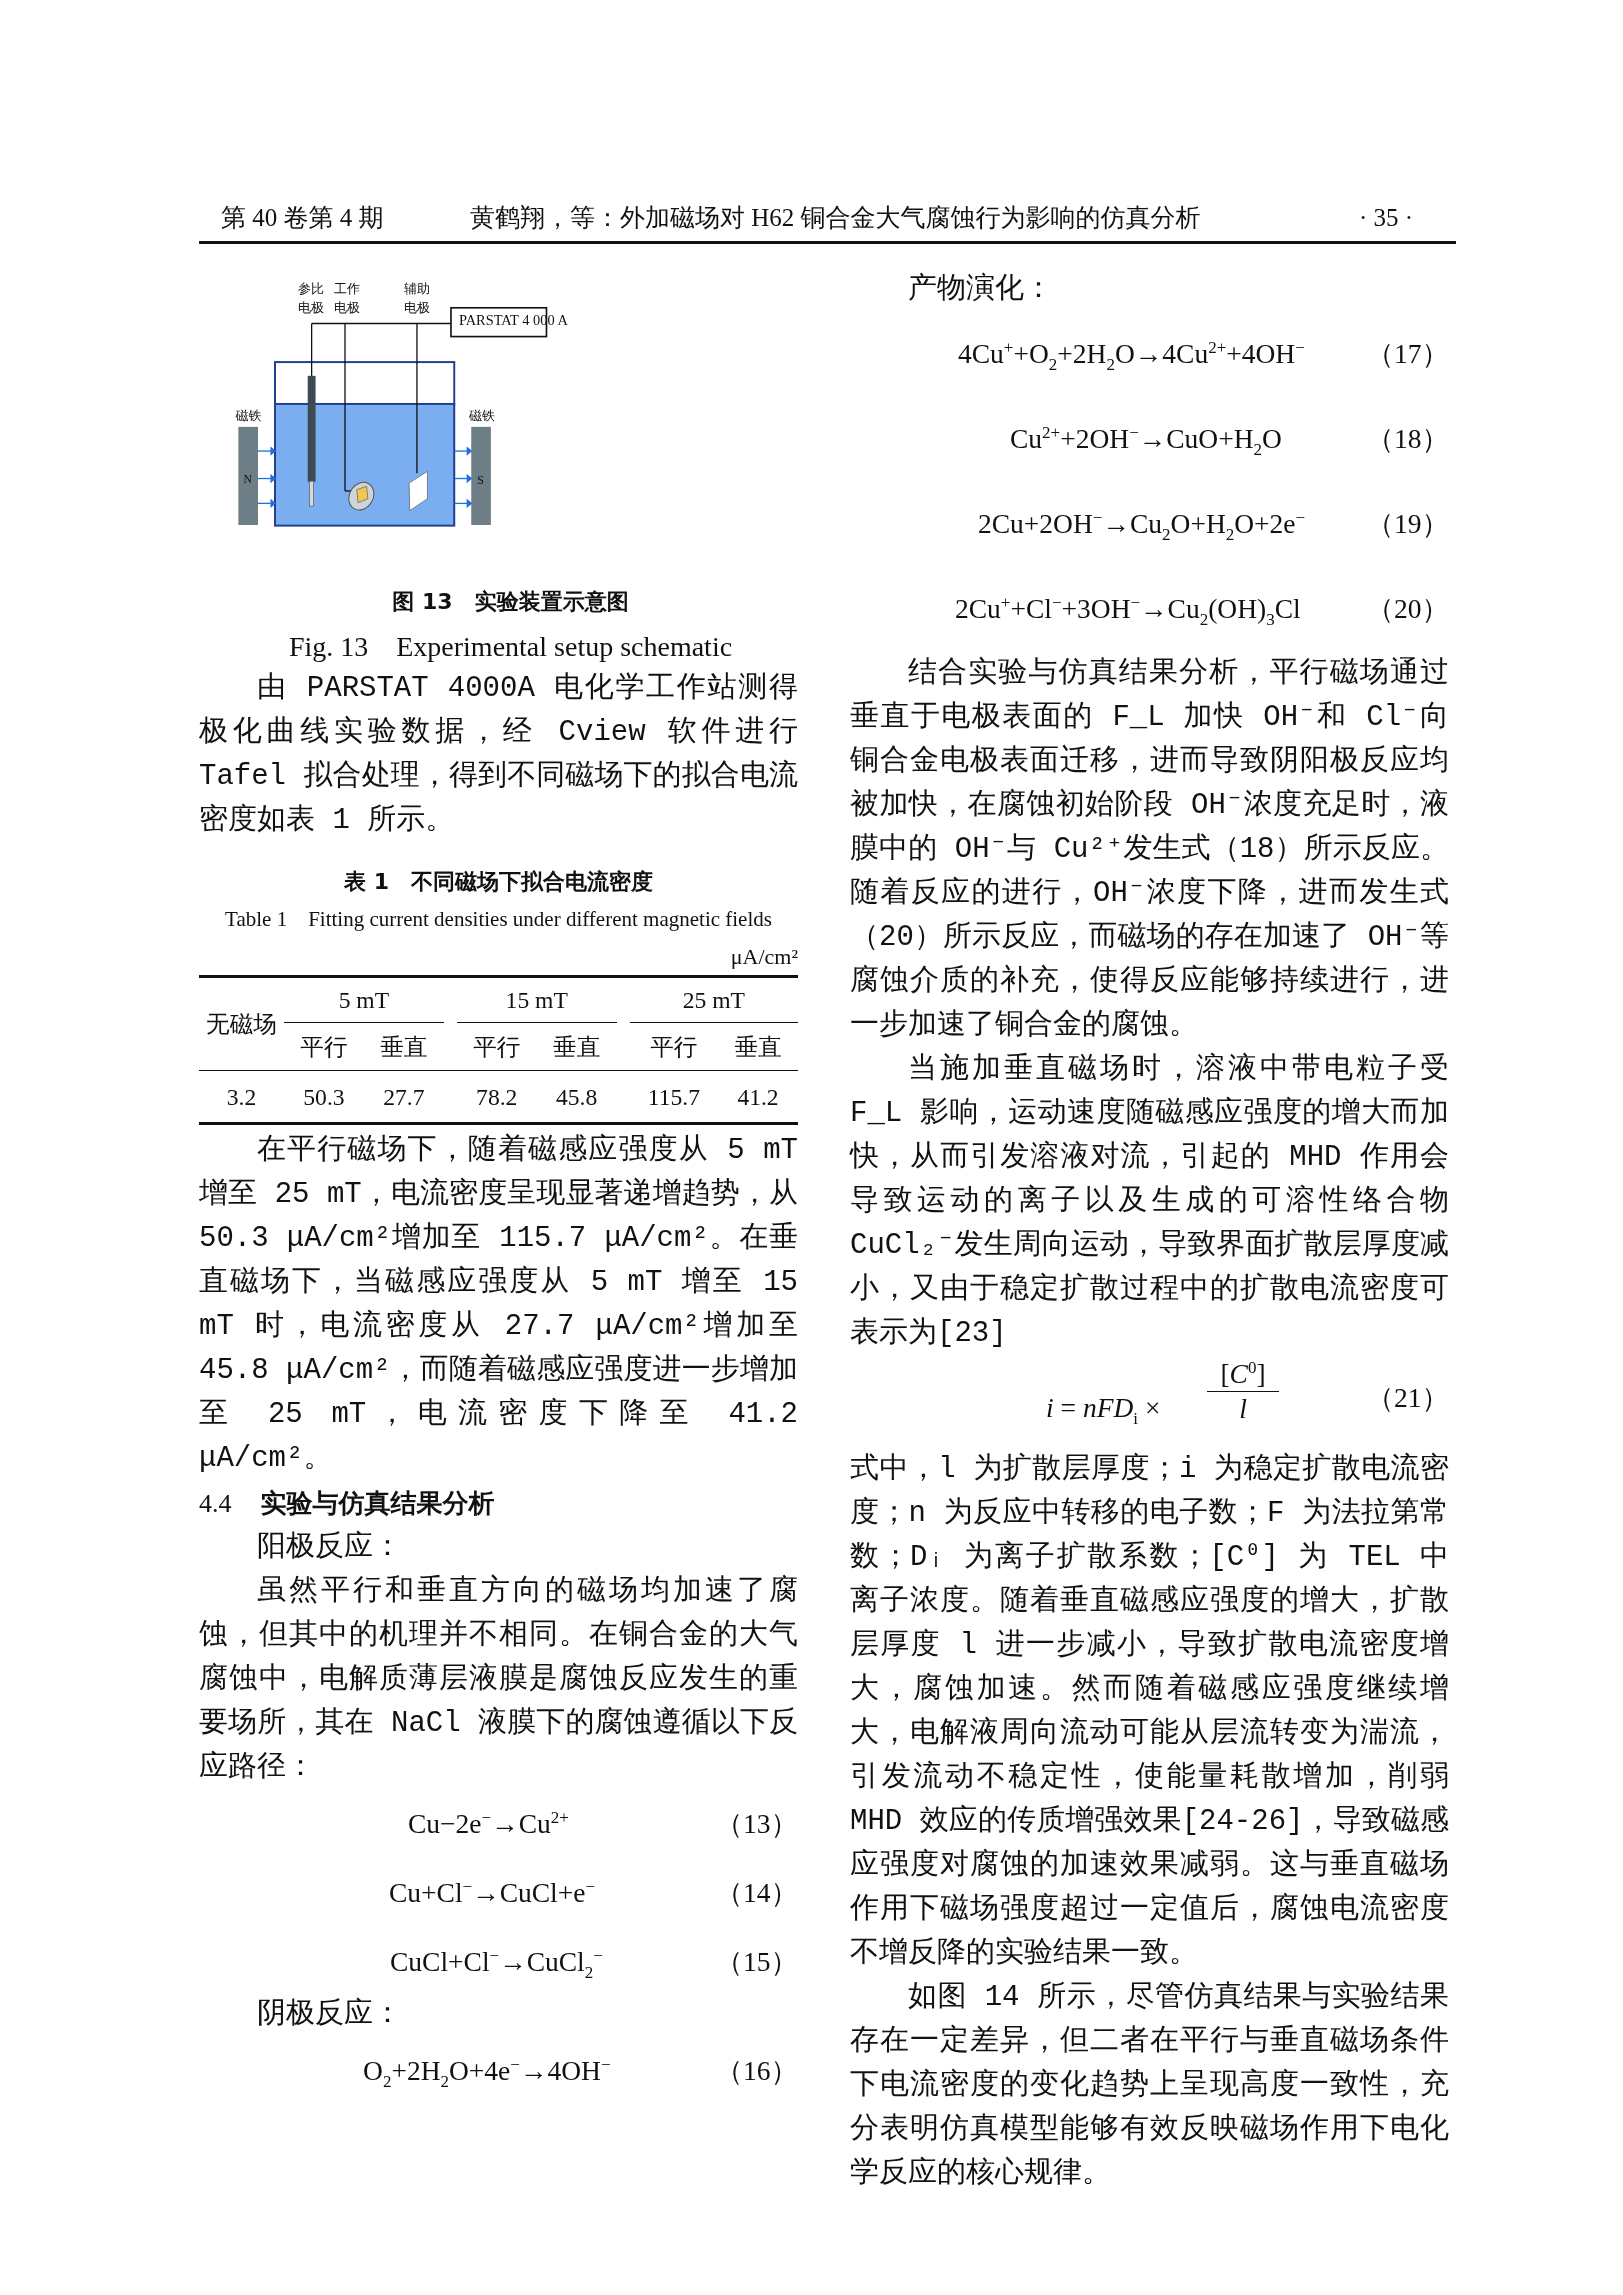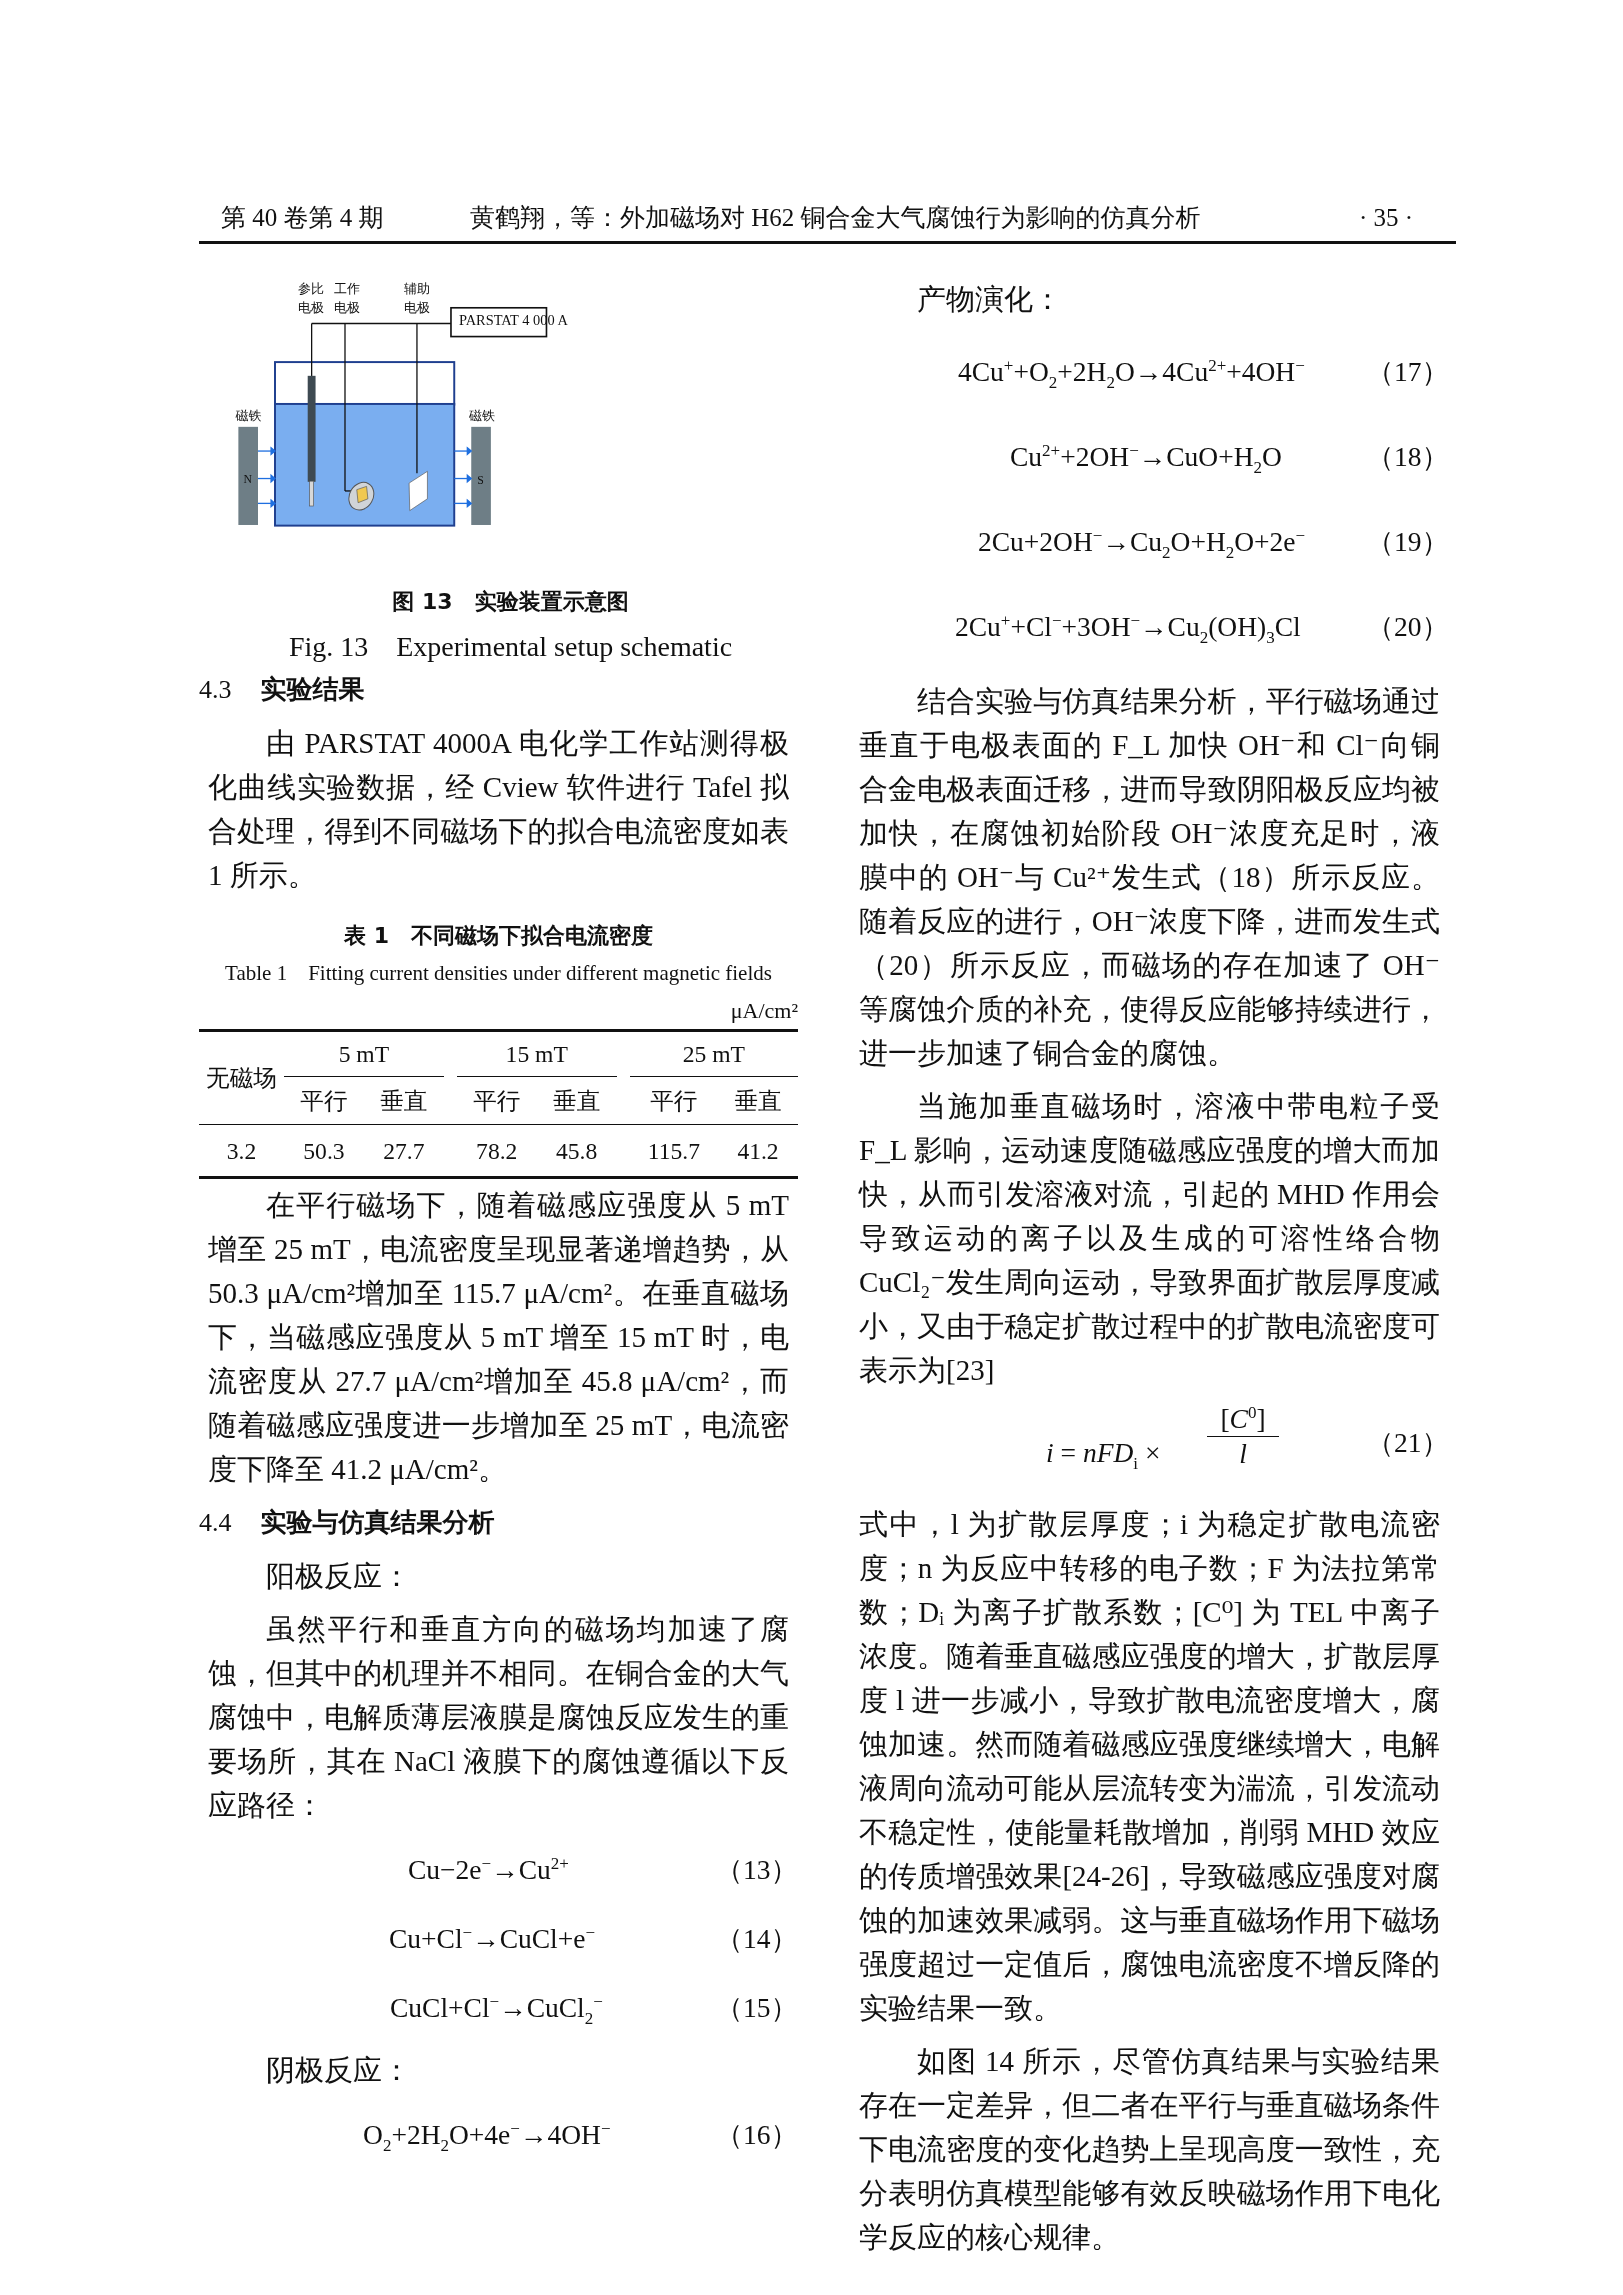--- a/index.html
+++ b/index.html
@@ -4,21 +4,21 @@
 <style>
   html, body { margin:0; padding:0; background:#ffffff; }
   body { width:1623px; height:2295px; position:relative; overflow:hidden;
          font-family:"Liberation Serif","DejaVu Serif",serif; color:#111; }
   .abs { position:absolute; }
   
   .hdr { top:201px; font-size:25px; line-height:33px; white-space:nowrap; }
   .hdr-rule { left:199px; top:241px; width:1257px; height:3.3px; background:#111; }
   
   .col { position:absolute; font-size:29px; line-height:44px; text-align:justify; }
-  .col p { margin:9px; }
+  .col p { margin:0;font-family:Liberation Mono, monospace; }
   .indent { text-indent:58px; }
   .sec { font-family:"DejaVu Sans","Liberation Sans",sans-serif; font-weight:bold; font-size:26px; line-height:44px; margin:0; }
   .sec .num { font-family:"Liberation Serif",serif; font-weight:normal; margin-right:29px; }
   .eq { position:relative; height:85px; font-size:27.5px; }
   .eq .f { position:absolute; top:19.6px; white-space:nowrap; }
   .eq .n { position:absolute; right:0; top:19.6px; }
   sup { font-size:17px; vertical-align:super; line-height:0; }
   sub { font-size:17px; vertical-align:sub; line-height:0; }
   .cap-cn { font-family:"DejaVu Sans","Liberation Sans",sans-serif; font-weight:bold; font-size:22px; text-align:center; }
   .cap-en { font-size:28px; text-align:center; }
@@ -88,23 +88,20 @@
   <span class="abs" style="left:118px;top:37px;font-size:13px;font-family:'DejaVu Sans',sans-serif;">电极</span>
   <span class="abs" style="left:188px;top:18.3px;font-size:13px;font-family:'DejaVu Sans',sans-serif;">辅助</span>
   <span class="abs" style="left:188px;top:37px;font-size:13px;font-family:'DejaVu Sans',sans-serif;">电极</span>
   <span class="abs" style="left:19.6px;top:145px;font-size:13px;font-family:'DejaVu Sans',sans-serif;">磁铁</span>
   <span class="abs" style="left:253px;top:145px;font-size:13px;font-family:'DejaVu Sans',sans-serif;">磁铁</span>
 </div>
 <div class="abs cap-cn" style="left:216px; top:587px; width:589px;">图 13　实验装置示意图</div>
 <div class="abs cap-en" style="left:216px; top:628px; width:589px;">Fig. 13　Experimental setup schematic</div>
 
 <div class="col" style="left:199px; top:667px; width:599px;">
-  <div class="sec">
-    <span class="num">4.3</span><span>实验结果</span>
-  </div>
   <p class="indent">由 PARSTAT 4000A 电化学工作站测得极化曲线实验数据，经 Cview 软件进行 Tafel 拟合处理，得到不同磁场下的拟合电流密度如表 1 所示。</p>
 
   <div class="cap-cn" style="margin-top:19px;line-height:39px;">表 1　不同磁场下拟合电流密度</div>
   <div class="cap-en" style="font-size:21px;line-height:37px;">Table 1　Fitting current densities under different magnetic fields</div>
   <div style="text-align:right;font-size:22px;line-height:37px;">μA/cm²</div>
 
   <div class="rule-thick"></div>
   <table class="t1">
     <tbody>
         <tr style="height:41px;">

